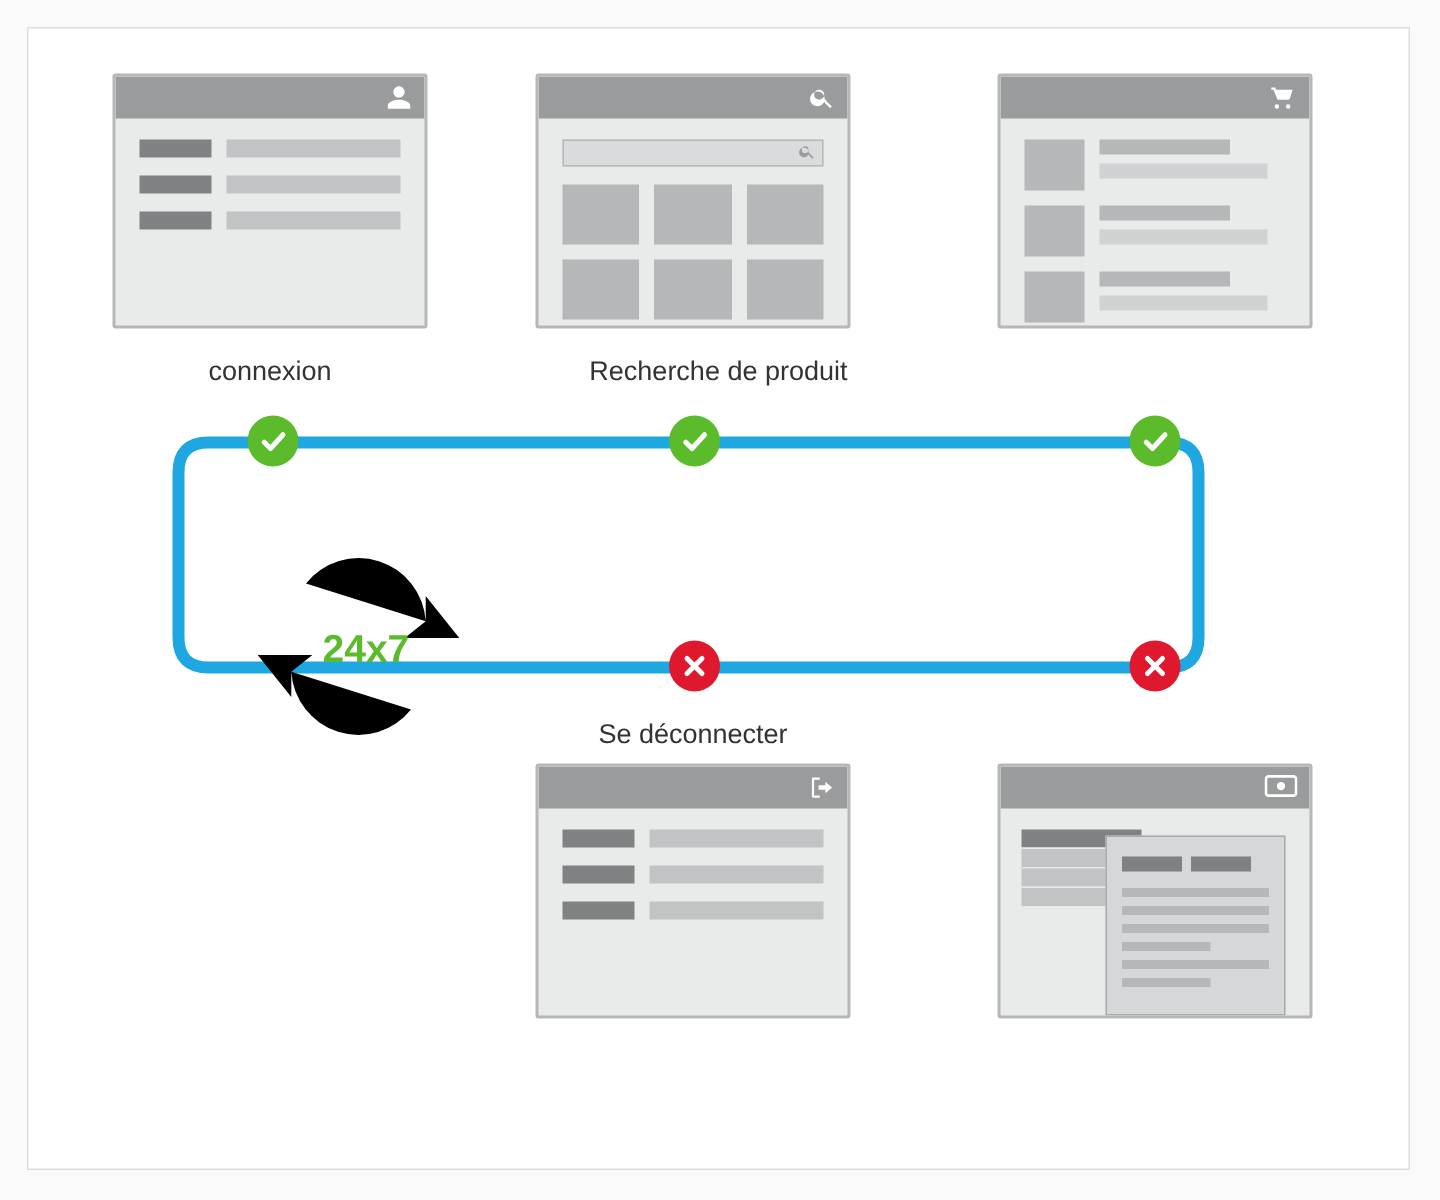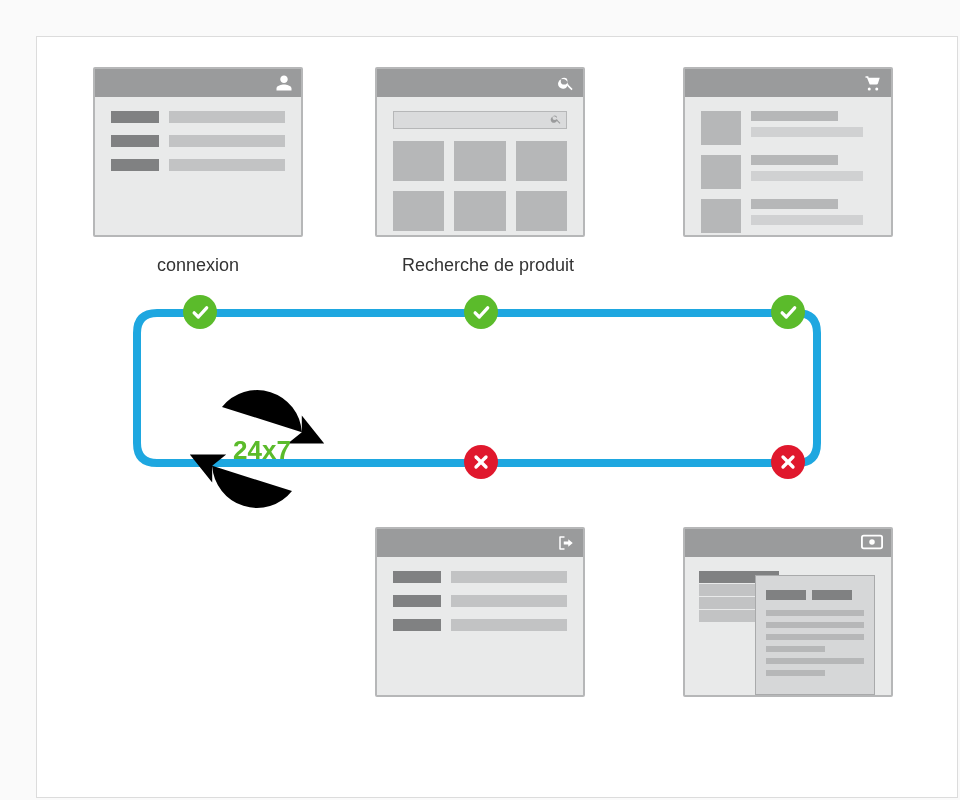--- a/index.html
+++ b/index.html
@@ -5,21 +5,21 @@
   html, body {
     margin: 0;
     padding: 0;
     width: 960px;
     height: 800px;
     background: #fafafa;
     font-family: "Segoe UI", "Helvetica Neue", Arial, sans-serif;
   }
   .canvas {
     position: relative;
-    margin: 36px;
+    margin: 18px;
     width: 922px;
     height: 762px;
     background: #ffffff;
     border: 1px solid #dcdcdc;
     box-sizing: border-box;
   }
   .abs { position: absolute; }
   .label {
     font-size: 18px;
     color: #333333;
@@ -183,21 +183,21 @@
           <div class="cthumb"></div>
           <div class="clines">
             <div class="l1"></div>
             <div class="l2"></div>
           </div>
         </div>
     </div>
   </div>
 
   <div class="label abs" style="left:56px; top:218px; width:210px;">connexion</div>
-  <div class="label abs" style="left:346px; top:218px; width:210px;">Recherche de produit</div>
+  <div class="label abs" style="left:336px; top:218px; width:210px;text-align:right;">Recherche de produit</div>
 
   <svg class="flowpath" style="left:80px; top:256px;" width="720" height="190" viewBox="0 0 720 190">
     <path d="M40 20 L680 20 Q700 20 700 40 L700 150 Q700 170 680 170 L40 170 Q20 170 20 150 L20 40 Q20 20 40 20 Z" fill="none" stroke="#1ea7e0" stroke-width="8" stroke-linecap="round"></path>
   </svg>
 
   <div class="badge ok" style="left:146px; top:258px;">
     <svg viewBox="0 0 24 24" fill="none" stroke="#ffffff" stroke-width="4" stroke-linecap="round" stroke-linejoin="round">
         <polyline points="5 13 10 18 20 7"></polyline>
       </svg>
   </div>
@@ -224,20 +224,21 @@
         <line x1="18" y1="6" x2="6" y2="18"></line>
       </svg>
   </div>
 
   <svg class="abs" style="left:150px; top:342px;" width="140" height="140" viewBox="0 0 100 100">
     <path d="M25 20 A32 32 0 0 1 82 38 L82 26 L98 46 L72 46 L82 38" fill="#000"></path>
     <path d="M75 80 A32 32 0 0 1 18 62 L18 74 L2 54 L28 54 L18 62" fill="#000"></path>
   </svg>
   <div class="cycle-label" style="left:196px; top:398px;">24x7</div>
 
+  <div class="label abs" style="left:338px; top:460px; width:210px;">Se déconnecter</div>
 
   <div class="card abs" style="left:338px; top:490px;">
     <div class="titlebar">
       <svg class="ticon" width="18" height="18" viewBox="0 0 24 24">
           <path d="M10 3H4a1 1 0 0 0-1 1v16a1 1 0 0 0 1 1h6v-2H5V5h5zM21 12l-6-5v3H9v4h6v3z"></path>
         </svg>
     </div>
     <div class="body">
       <div class="row">
           <div class="lab"></div>

